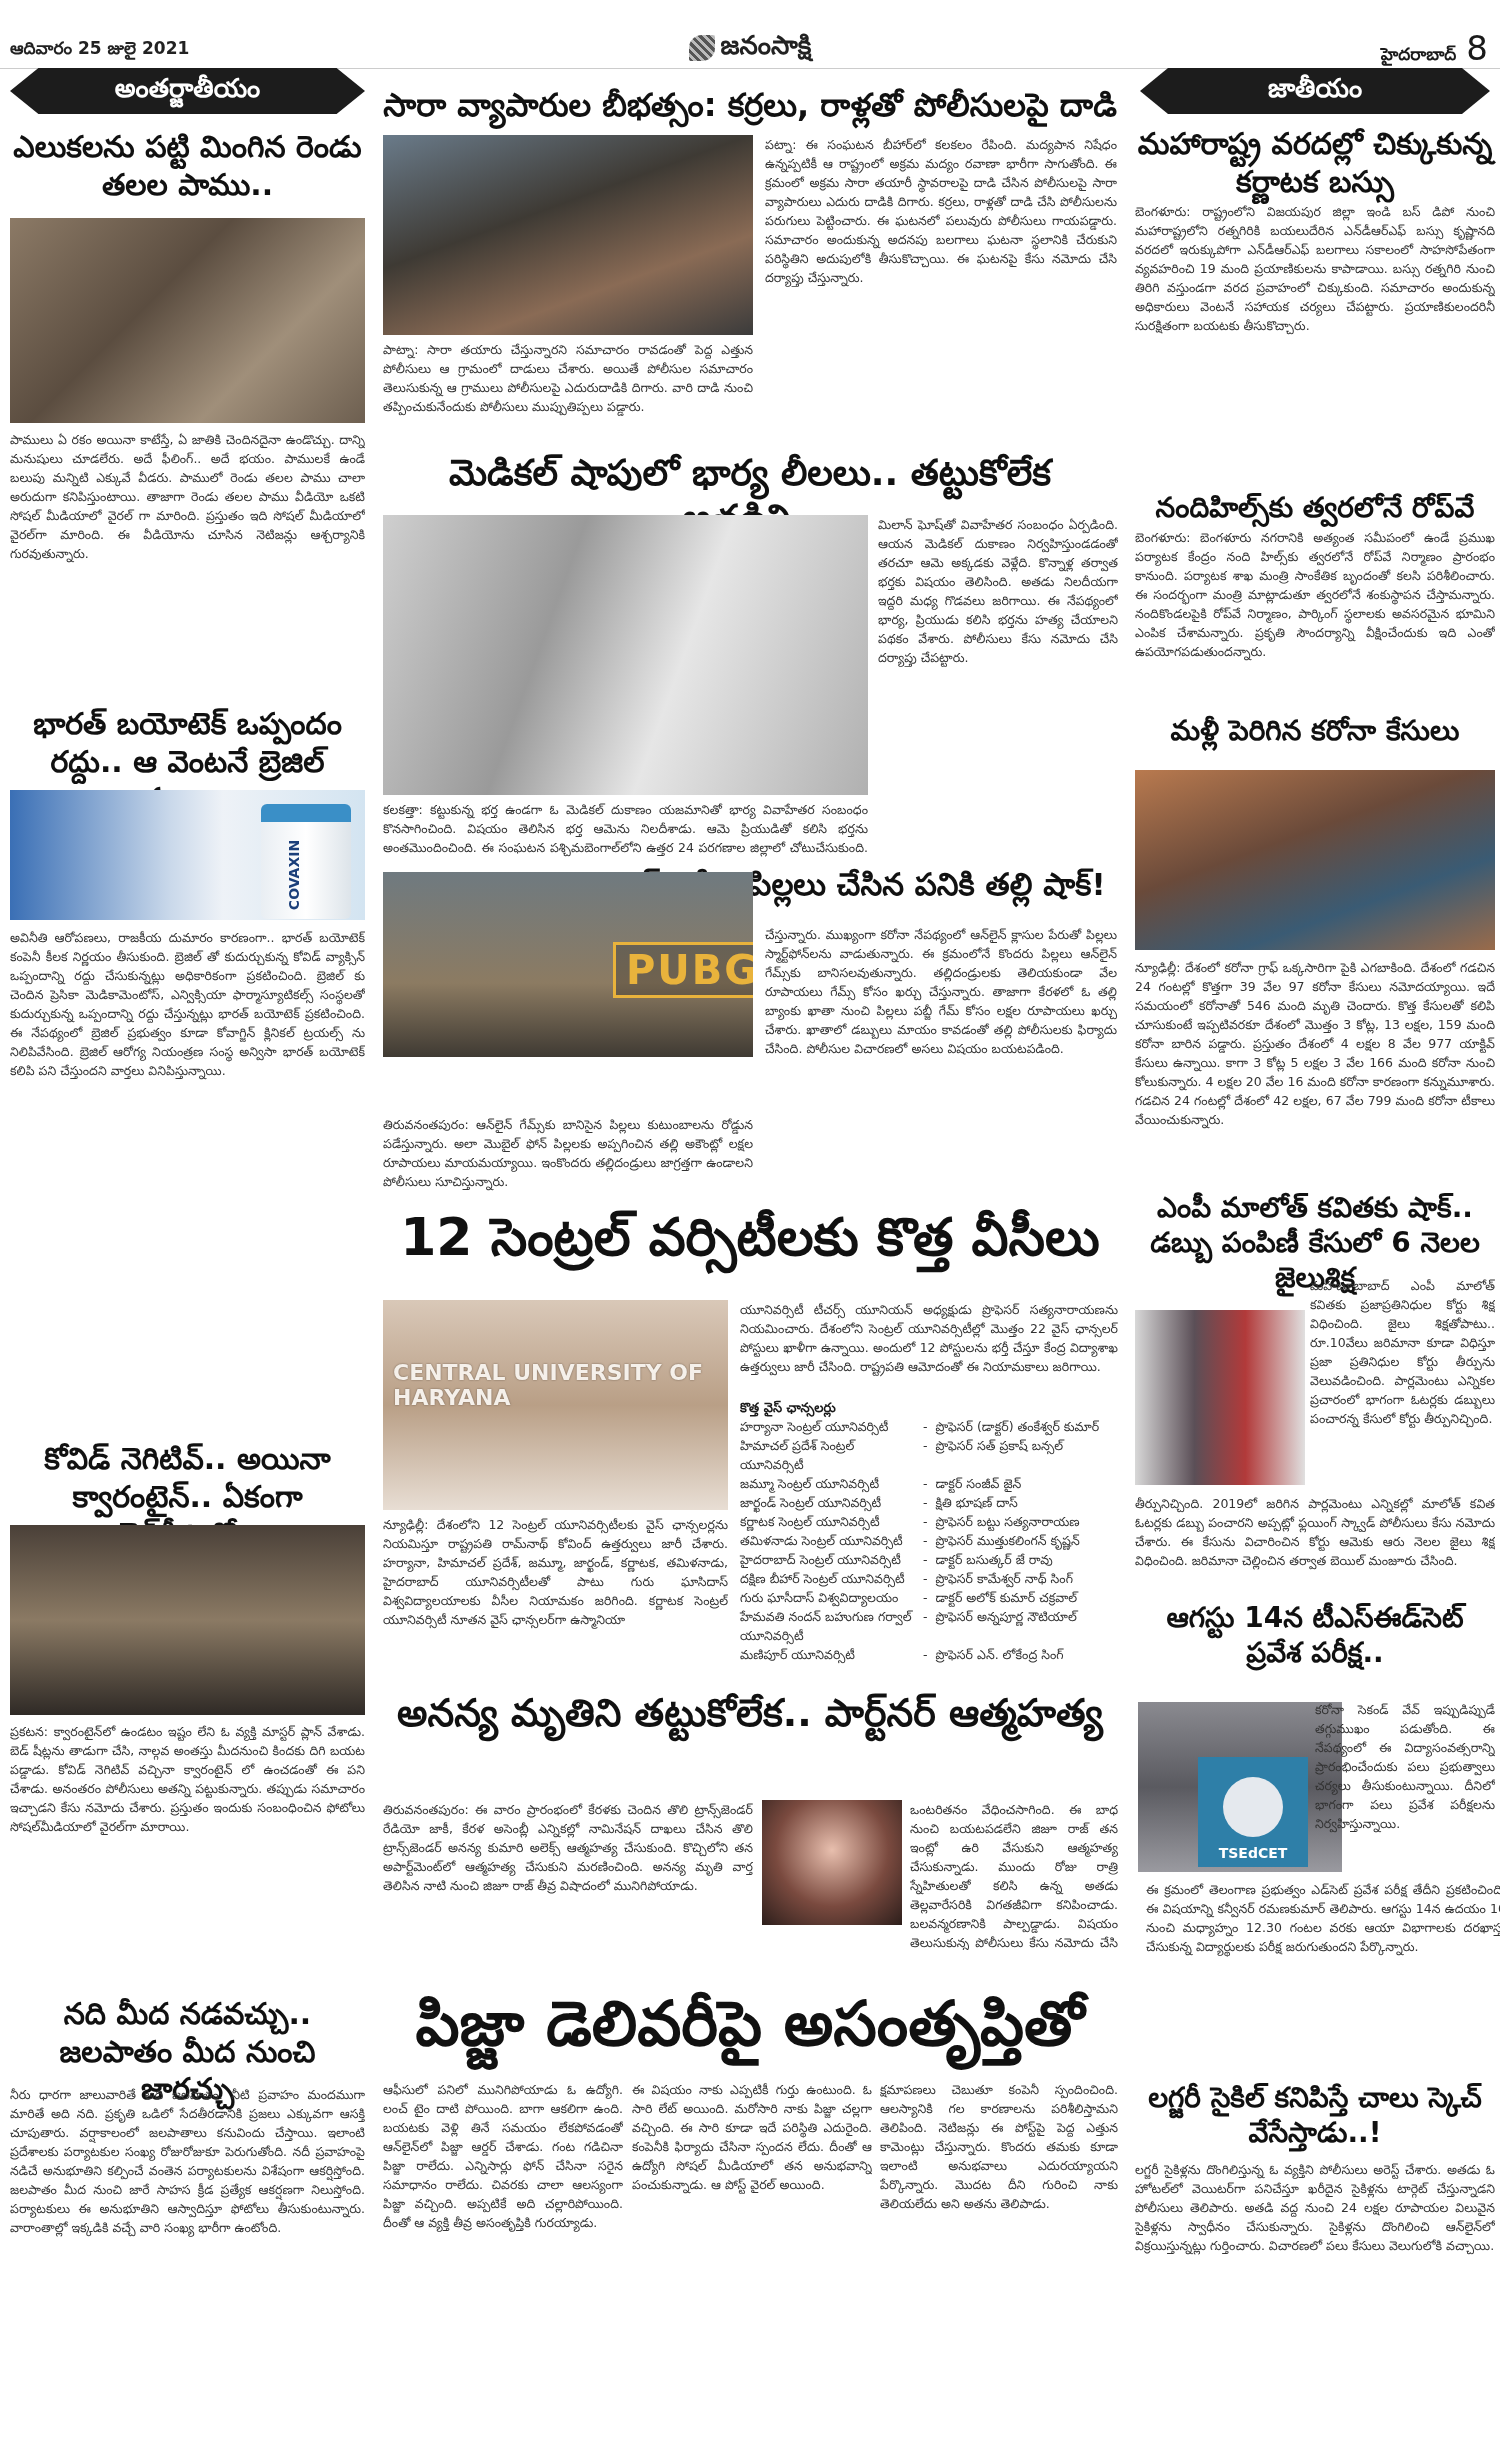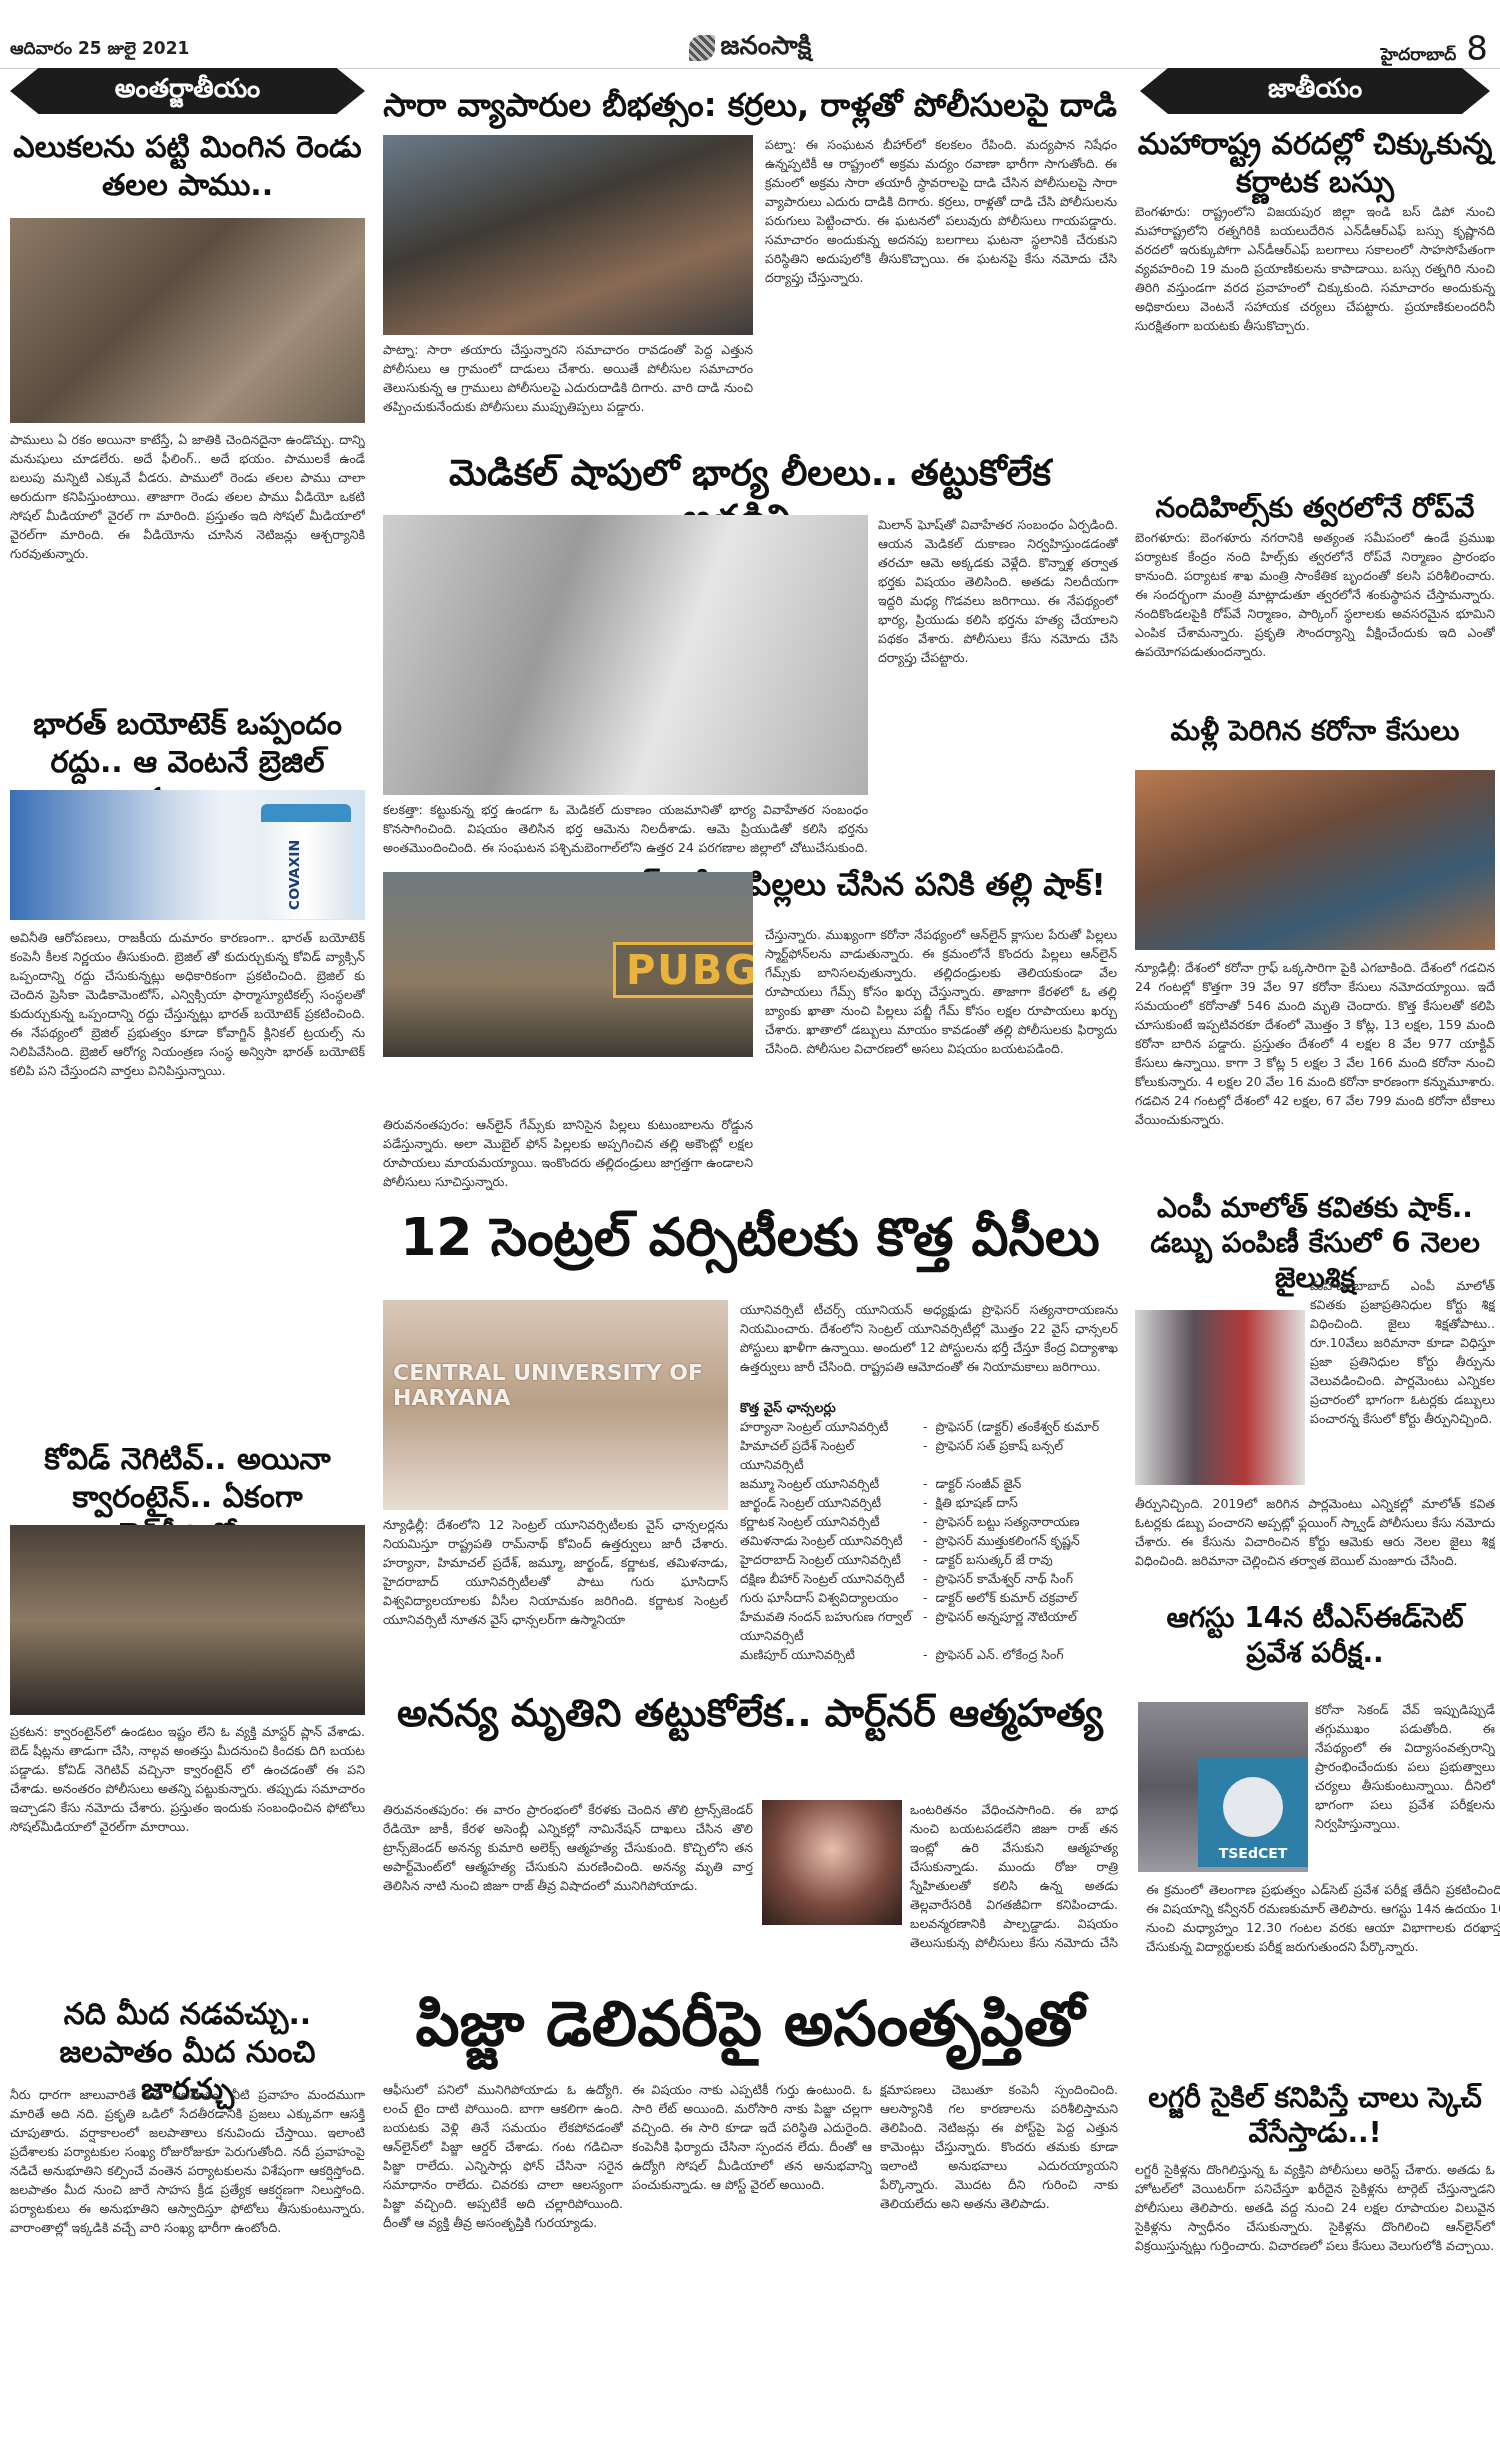--- a/index.html
+++ b/index.html
@@ -140,21 +140,21 @@
 <div class="abs hl" style="left:1135px;top:713px;width:360px;font-size:28px;">మళ్లీ పెరిగిన కరోనా కేసులు</div>
 <div class="abs img img-corona" style="left:1135px;top:770px;width:360px;height:180px;"></div>
 <div class="abs body" style="left:1135px;top:958px;width:360px;height:225px;">న్యూఢిల్లీ: దేశంలో కరోనా గ్రాఫ్ ఒక్కసారిగా పైకి ఎగబాకింది. దేశంలో గడచిన 24 గంటల్లో కొత్తగా 39 వేల 97 కరోనా కేసులు నమోదయ్యాయి. ఇదే సమయంలో కరోనాతో 546 మంది మృతి చెందారు. కొత్త కేసులతో కలిపి చూసుకుంటే ఇప్పటివరకూ దేశంలో మొత్తం 3 కోట్ల, 13 లక్షల, 159 మంది కరోనా బారిన పడ్డారు. ప్రస్తుతం దేశంలో 4 లక్షల 8 వేల 977 యాక్టివ్ కేసులు ఉన్నాయి. కాగా 3 కోట్ల 5 లక్షల 3 వేల 166 మంది కరోనా నుంచి కోలుకున్నారు. 4 లక్షల 20 వేల 16 మంది కరోనా కారణంగా కన్నుమూశారు. గడచిన 24 గంటల్లో దేశంలో 42 లక్షల, 67 వేల 799 మంది కరోనా టీకాలు వేయించుకున్నారు.</div>
 
 <div class="abs hl" style="left:1135px;top:1190px;width:360px;font-size:28px;">ఎంపీ మాలోత్ కవితకు షాక్.. డబ్బు పంపిణీ కేసులో 6 నెలల జైలుశిక్ష</div>
 <div class="abs img img-maloth" style="left:1135px;top:1310px;width:170px;height:175px;"></div>
 <div class="abs body" style="left:1310px;top:1276px;width:185px;height:215px;">మహబూబాబాద్ ఎంపీ మాలోత్ కవితకు ప్రజాప్రతినిధుల కోర్టు శిక్ష విధించింది. జైలు శిక్షతోపాటు.. రూ.10వేలు జరిమానా కూడా విధిస్తూ ప్రజా ప్రతినిధుల కోర్టు తీర్పును వెలువడించింది. పార్లమెంటు ఎన్నికల ప్రచారంలో భాగంగా ఓటర్లకు డబ్బులు పంచారన్న కేసులో కోర్టు తీర్పునిచ్చింది.</div>
 <div class="abs body" style="left:1135px;top:1494px;width:360px;height:100px;">తీర్పునిచ్చింది. 2019లో జరిగిన పార్లమెంటు ఎన్నికల్లో మాలోత్ కవిత ఓటర్లకు డబ్బు పంచారని అప్పట్లో ఫ్లయింగ్ స్క్వాడ్ పోలీసులు కేసు నమోదు చేశారు. ఈ కేసును విచారించిన కోర్టు ఆమెకు ఆరు నెలల జైలు శిక్ష విధించింది. జరిమానా చెల్లించిన తర్వాత బెయిల్ మంజూరు చేసింది.</div>
 
 <div class="abs hl" style="left:1135px;top:1600px;width:360px;font-size:28px;">ఆగస్టు 14న టీఎస్ఈడ్‌సెట్ ప్రవేశ పరీక్ష..</div>
-<div class="abs img img-tsedcet" style="left:1138px;top:1702px;width:170px;height:170px;">
+<div class="abs img img-tsedcet" style="left:1138px;top:1702px;width:204px;height:170px;">
   <div class="abs tsedcet-box">
       <span>TSEdCET</span>
     </div>
 </div>
 <div class="abs body" style="left:1315px;top:1700px;width:180px;height:175px;">కరోనా సెకండ్ వేవ్ ఇప్పుడిప్పుడే తగ్గుముఖం పడుతోంది. ఈ నేపథ్యంలో ఈ విద్యాసంవత్సరాన్ని ప్రారంభించేందుకు పలు ప్రభుత్వాలు చర్యలు తీసుకుంటున్నాయి. దీనిలో భాగంగా పలు ప్రవేశ పరీక్షలను నిర్వహిస్తున్నాయి.</div>
 <div class="abs body" style="left:1135px;top:1880px;width:360px;height:195px;margin-left:11px;">ఈ క్రమంలో తెలంగాణ ప్రభుత్వం ఎడ్‌సెట్ ప్రవేశ పరీక్ష తేదీని ప్రకటించింది. ఈ విషయాన్ని కన్వీనర్ రమణకుమార్ తెలిపారు. ఆగస్టు 14న ఉదయం 10 నుంచి మధ్యాహ్నం 12.30 గంటల వరకు ఆయా విభాగాలకు దరఖాస్తు చేసుకున్న విద్యార్థులకు పరీక్ష జరుగుతుందని పేర్కొన్నారు.</div>
 
 <div class="abs hl" style="left:1135px;top:2080px;width:360px;font-size:28px;">లగ్జరీ సైకిల్ కనిపిస్తే చాలు స్కెచ్ వేసేస్తాడు..!</div>
 <div class="abs body" style="left:1135px;top:2160px;width:360px;height:295px;">లగ్జరీ సైకిళ్లను దొంగిలిస్తున్న ఓ వ్యక్తిని పోలీసులు అరెస్ట్ చేశారు. అతడు ఓ హోటల్‌లో వెయిటర్‌గా పనిచేస్తూ ఖరీదైన సైకిళ్లను టార్గెట్ చేస్తున్నాడని పోలీసులు తెలిపారు. అతడి వద్ద నుంచి 24 లక్షల రూపాయల విలువైన సైకిళ్లను స్వాధీనం చేసుకున్నారు. సైకిళ్లను దొంగిలించి ఆన్‌లైన్‌లో విక్రయిస్తున్నట్లు గుర్తించారు. విచారణలో పలు కేసులు వెలుగులోకి వచ్చాయి.</div>
 

